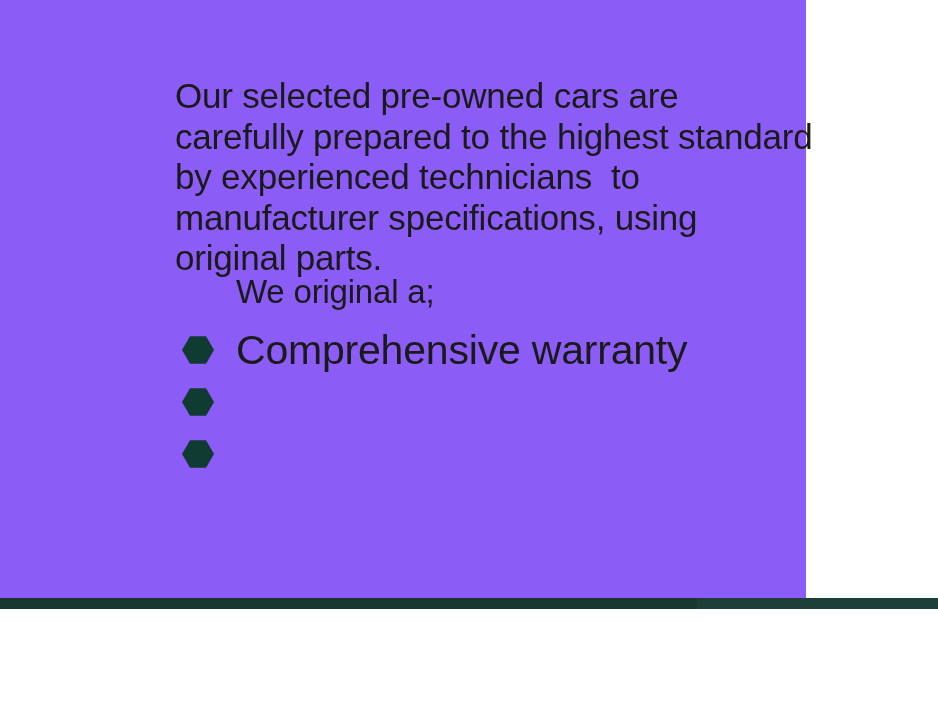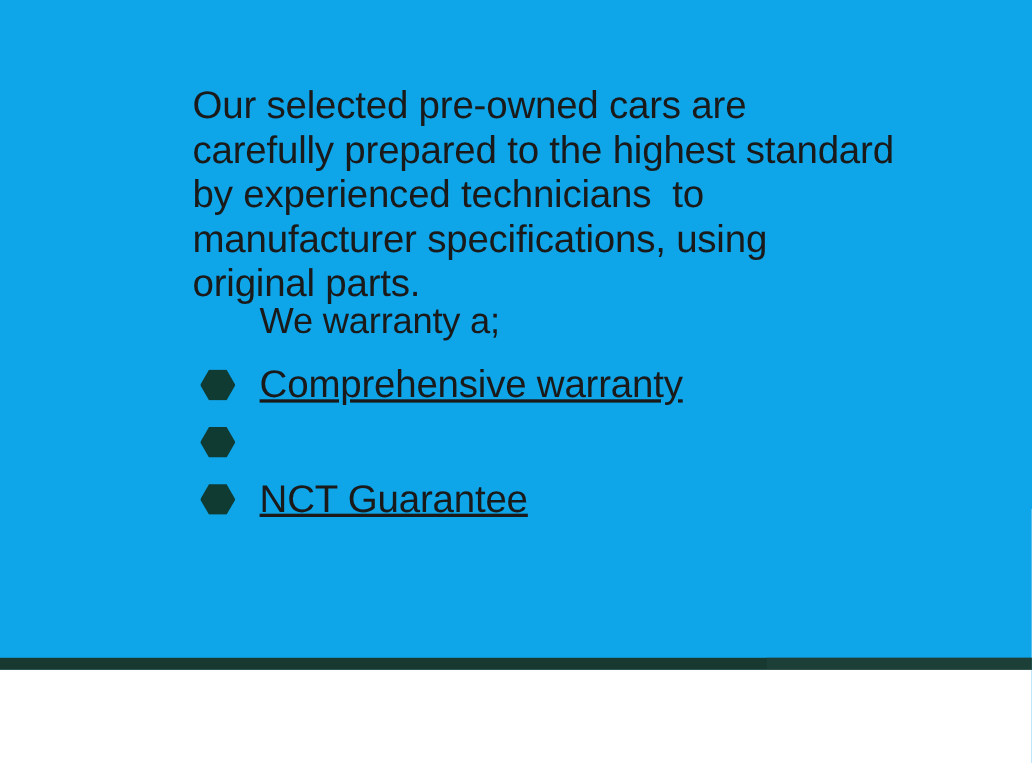--- a/index.html
+++ b/index.html
@@ -10,23 +10,23 @@
     width: 938px;
     height: 704px;
     background: #ffffff;
     font-family: "Liberation Sans", sans-serif;
     overflow: hidden;
     position: relative;
   }
 
   .slide {
     position: relative;
-    width: 938px;
+    width: 806px;
     height: 704px;
-    background: #0ea5e9;
+    background: #8b5cf6;
     box-sizing: border-box;
   }
 
   
   .content {
     position: absolute;
     left: 0;
     top: 0;
     width: 938px;
   }
@@ -74,27 +74,26 @@
     width: 32px;
     height: 30px;
     flex: 0 0 32px;
     background: #103b33;
     -webkit-clip-path: polygon(25% 4%, 75% 4%, 100% 50%, 75% 96%, 25% 96%, 0% 50%);
     clip-path: polygon(25% 4%, 75% 4%, 100% 50%, 75% 96%, 25% 96%, 0% 50%);
     margin-right: 22px;
   }
 
   .bullet-text {
-    font-size: 35px;
+    font-size: 41px;
     line-height: 36px;
     color: #1a1a1a;
     font-weight: 400;
     letter-spacing: -0.2px;
     white-space: nowrap;
-    text-decoration: underline;
   }
 
   
   .footer-bar {
     position: absolute;
     left: 0;
     top: 598px;
     width: 938px;
     height: 11px;
     background: #17392f;
@@ -119,33 +118,32 @@
 </style>
 </head>
 <body>
 
 <div class="slide">
 
   <div class="content">
 
     <div class="headline">Our selected pre-owned cars are carefully prepared to the highest standard by experienced technicians  to manufacturer specifications, using original parts.</div>
 
-    <div class="include-line">We warranty a;</div>
+    <div class="include-line">We original a;</div>
 
     <ul class="bullet-list">
       <li class="bullet-item">
         <span class="bullet-marker"></span>
         <span class="bullet-text">Comprehensive warranty</span>
       </li>
       <li class="bullet-item">
         <span class="bullet-marker"></span>
       </li>
       <li class="bullet-item">
         <span class="bullet-marker"></span>
-        <span class="bullet-text">NCT Guarantee</span>
       </li>
     </ul>
 
   </div>
 
   <div class="footer-bar"></div>
   <div class="footer-bar-right"></div>
 
   <div class="footer">
     

